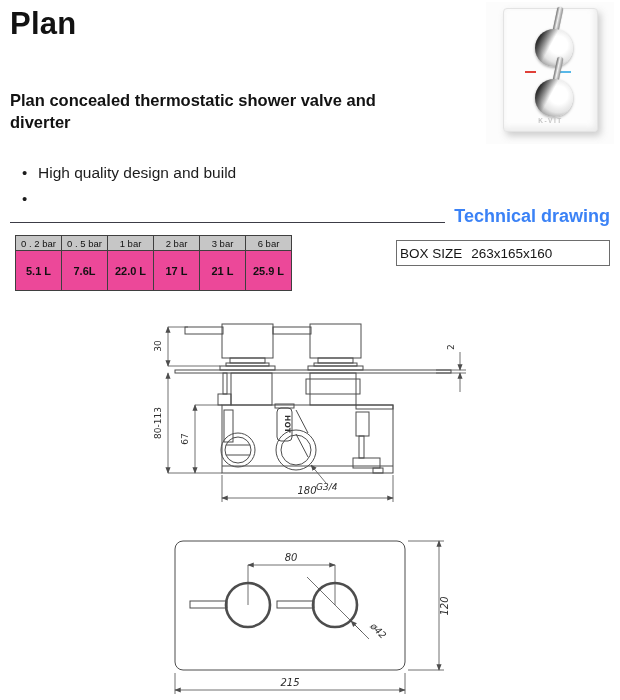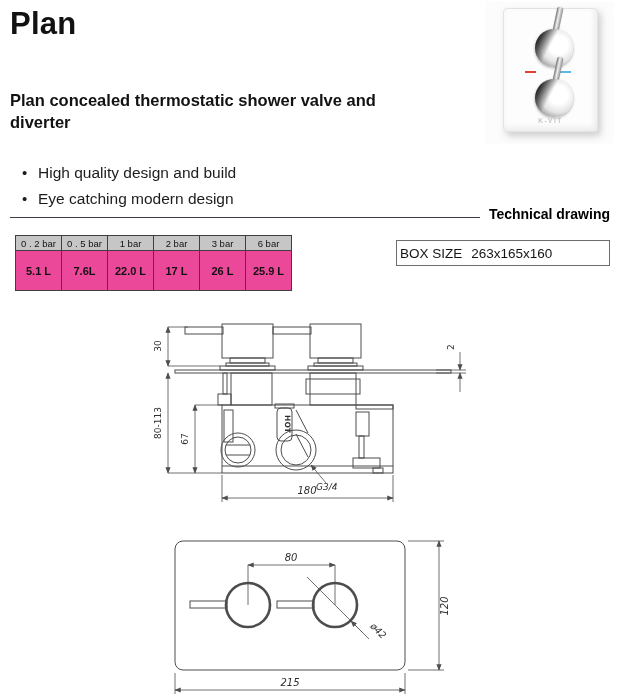--- a/index.html
+++ b/index.html
@@ -10,21 +10,21 @@
     font-family:"Liberation Sans", sans-serif; color:#111;
   }
   .title { position:absolute; left:10px; top:6px; font-size:31px; font-weight:800; letter-spacing:0.2px; color:#121212; }
   .sku   { position:absolute; left:10px; top:50px; font-size:21px; font-weight:700; color:#121212; }
   .desc  { position:absolute; left:10px; top:90px; width:392px; font-size:16.5px; font-weight:700; line-height:1.32; color:#121212; }
   .features { position:absolute; left:16px; top:160px; list-style:none; }
   .features li { position:relative; padding-left:22px; font-size:15.5px; line-height:26px; color:#1c1c1c; }
   .features li .bullet { position:absolute; left:6px; top:0; font-size:15px; }
   .tech-row { position:absolute; left:10px; top:206px; width:600px; display:flex; align-items:flex-end; gap:9px; }
   .tech-row .rule { flex:1; height:0; border-bottom:1.6px solid #3c3c46; margin-bottom:4px; }
-  .tech-row .label { font-size:14px; font-weight:700; color:#000000; white-space:nowrap; }
+  .tech-row .label { font-size:18px; font-weight:700; color:#3b82f6; white-space:nowrap; }
 
   
   table.flow { position:absolute; left:15px; top:235px; border-collapse:collapse; table-layout:fixed; }
   table.flow th, table.flow td { border:1px solid #3f3f3f; width:46px; text-align:center; }
   table.flow th { background:#c6c6c6; height:15px; font-size:9.5px; font-weight:400; color:#111;margin-left:31px; }
   table.flow td { height:40px; font-size:11px; font-weight:700; color:#111; background:#ec4899; }
 
   
   .boxsize { position:absolute; left:396px; top:240px; width:214px; height:26px;
     border:1.4px solid #6d6d6d; display:flex; align-items:center; padding-left:3px; gap:9px;
@@ -62,21 +62,21 @@
 <div class="page">
 
   <div class="title">Plan</div>
   <div class="desc">Plan concealed thermostatic shower valve and diverter</div>
 
   <ul class="features">
     <li>
       <span class="bullet">•</span><span>High quality design and build</span>
     </li>
     <li>
-      <span class="bullet">•</span><span>Eye catching modern design</span>
+      <span class="bullet">•</span>
     </li>
   </ul>
 
   <div class="photo">
     <div class="plate">
       <div class="lever l1"></div>
       <div class="knob k1"></div>
       <div class="temp">
         <div class="hot" style="background: rgb(224, 64, 56);"></div>
         <div class="cold" style="background: rgb(88, 184, 232);"></div>
@@ -100,21 +100,21 @@
       <th>1 bar</th>
       <th>2 bar</th>
       <th>3 bar</th>
       <th>6 bar</th>
     </tr>
     <tr>
       <td>5.1 L</td>
       <td>7.6L</td>
       <td>22.0 L</td>
       <td>17 L</td>
-      <td>26 L</td>
+      <td>21 L</td>
       <td>25.9 L</td>
     </tr>
   </tbody>
     </table>
 
   <div class="boxsize">
     <span>BOX SIZE</span>
     <span>263x165x160</span>
   </div>
 

